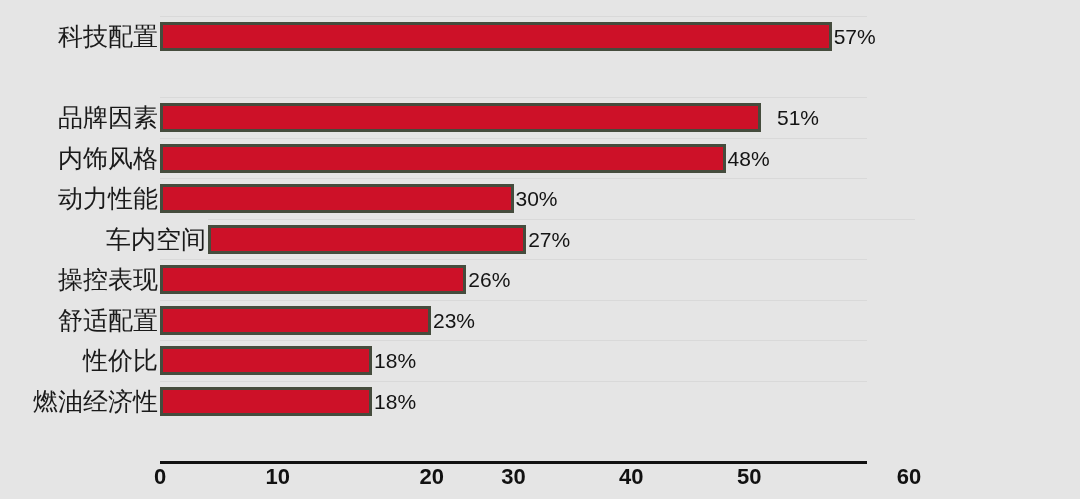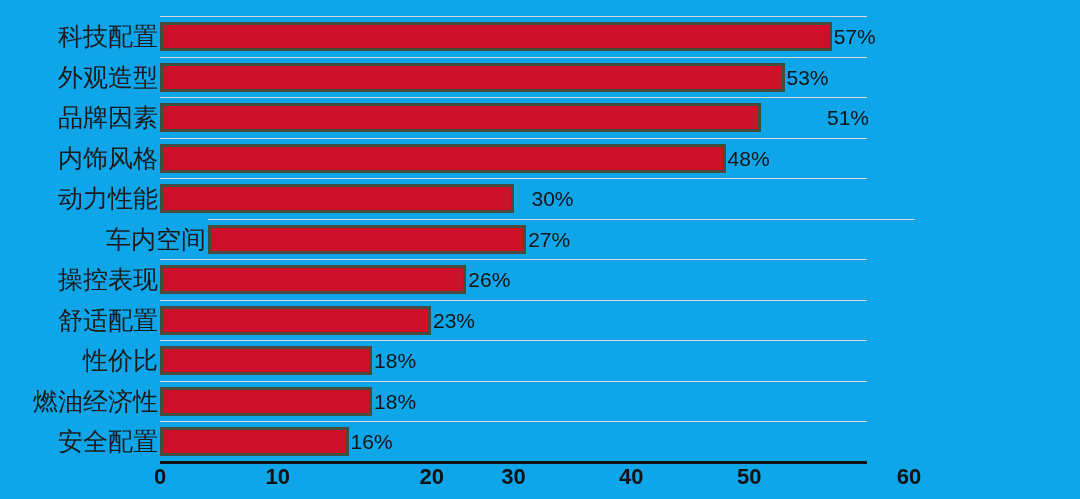--- a/index.html
+++ b/index.html
@@ -10,21 +10,21 @@
   body {
     font-family: "Liberation Sans", "DejaVu Sans", sans-serif;
     width: 1080px;
     height: 499px;
     overflow: hidden;
   }
   #chart-root {
     position: relative;
     width: 1080px;
     height: 499px;
-    background: #0ea5e9;
+    background: #e5e5e5;
   }
   .plot-area {
     position: absolute;
     left: 0;
     top: 0;
     width: 1080px;
     height: 499px;
   }
   .bar-row {
     position: absolute;
@@ -101,50 +101,42 @@
 <div id="chart-root">
   <div class="plot-area">
       <div class="bar-row" style="top: 16px;">
         <div class="gridline"></div>
         <div class="cat-label">科技配置</div>
         <div class="bar-wrap">
           <div class="bar" style="width: 671.65px;"></div>
           <div class="bar-value" style="left: 671.65px;">57%</div>
         </div>
       </div>
-      <div class="bar-row" style="top: 56.5px;">
-        <div class="gridline"></div>
-        <div class="cat-label">外观造型</div>
-        <div class="bar-wrap">
-          <div class="bar" style="width: 624.517px;"></div>
-          <div class="bar-value" style="left: 624.517px;">53%</div>
-        </div>
-      </div>
       <div class="bar-row" style="top: 97px;">
         <div class="gridline"></div>
         <div class="cat-label">品牌因素</div>
         <div class="bar-wrap">
           <div class="bar" style="width: 600.95px;"></div>
-          <div class="bar-value" style="left: 624px; padding-left: 43px;">51%</div>
+          <div class="bar-value" style="left: 574px; padding-left: 43px;">51%</div>
         </div>
       </div>
       <div class="bar-row" style="top: 137.5px;">
         <div class="gridline"></div>
         <div class="cat-label">内饰风格</div>
         <div class="bar-wrap">
           <div class="bar" style="width: 565.6px;"></div>
           <div class="bar-value" style="left: 565.6px;">48%</div>
         </div>
       </div>
       <div class="bar-row" style="top: 178px;">
         <div class="gridline"></div>
         <div class="cat-label">动力性能</div>
         <div class="bar-wrap">
           <div class="bar" style="width: 353.5px;"></div>
-          <div class="bar-value" style="left: 353.5px; margin-left: 16px;">30%</div>
+          <div class="bar-value" style="left: 353.5px;">30%</div>
         </div>
       </div>
       <div class="bar-row" style="top: 218.5px; margin-left: 48px;">
         <div class="gridline"></div>
         <div class="cat-label">车内空间</div>
         <div class="bar-wrap">
           <div class="bar" style="width: 318.15px;"></div>
           <div class="bar-value" style="left: 318.15px; text-align: center;">27%</div>
         </div>
       </div>
@@ -173,28 +165,20 @@
         </div>
       </div>
       <div class="bar-row" style="top: 380.5px;">
         <div class="gridline"></div>
         <div class="cat-label">燃油经济性</div>
         <div class="bar-wrap">
           <div class="bar" style="width: 212.1px;"></div>
           <div class="bar-value" style="left: 212.1px;">18%</div>
         </div>
       </div>
-      <div class="bar-row" style="top: 421px;">
-        <div class="gridline"></div>
-        <div class="cat-label">安全配置</div>
-        <div class="bar-wrap">
-          <div class="bar" style="width: 188.533px;"></div>
-          <div class="bar-value" style="left: 188.533px;">16%</div>
-        </div>
-      </div>
     </div>
   <div class="axis-line"></div>
 <div class="tick-label" style="left: 160px;">0</div>
     <div class="tick-label" style="left: 277.833px;">10</div>
     <div class="tick-label" style="left: 395.667px; margin-left: 36px;">20</div>
     <div class="tick-label" style="left: 513.5px;">30</div>
     <div class="tick-label" style="left: 631.333px;">40</div>
     <div class="tick-label" style="left: 749.167px;">50</div>
     <div class="tick-label" style="left: 909px;">60</div>
   </div>

